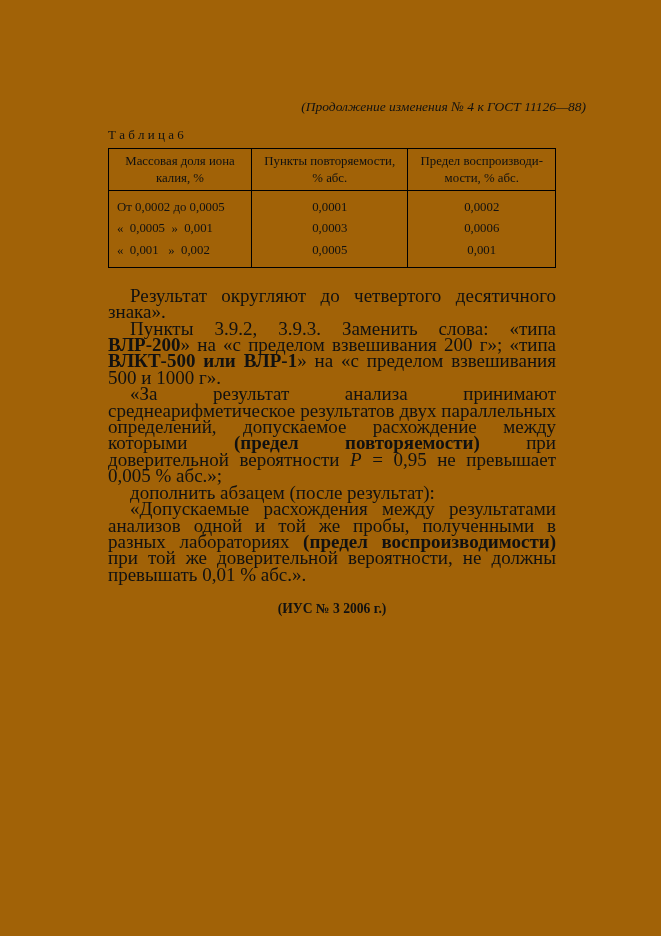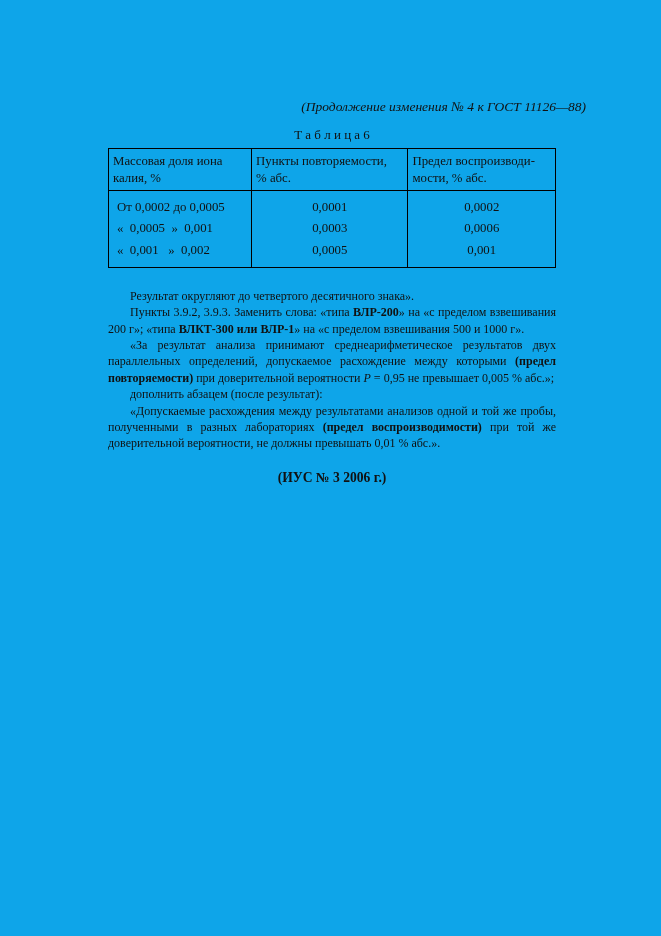--- a/index.html
+++ b/index.html
@@ -4,58 +4,58 @@
 <style>
   html, body {
     margin: 0;
     padding: 0;
     background: #ffffff;
   }
   .page {
     position: relative;
     width: 661px;
     height: 936px;
-    background: #0ea5e9;
+    background: #a16207;
     font-family: "Liberation Serif", serif;
     color: #111111;
     overflow: hidden;
   }
   .content {
     position: absolute;
     left: 108px;
     top: 98px;
     width: 448px;
   }
   .header-note {
     text-align: right;
     font-style: italic;
     font-size: 13.5px;
     line-height: 17px;
     margin-right: -30px;
   }
   .table-caption {
-    text-align: center;
+    text-align: left;
     font-size: 13px;
     line-height: 16px;
     margin-top: 12px;
     margin-bottom: 5px;
   }
   table.doc-table {
     width: 100%;
     border-collapse: collapse;
     border: 1.5px solid #000;
     font-size: 12.8px;
     table-layout: fixed;
   }
   table.doc-table col.c1 { width: 32%; }
   table.doc-table col.c2 { width: 35%; }
   table.doc-table col.c3 { width: 33%; }
   table.doc-table th {
     font-weight: normal;
-    text-align: left;
+    text-align: center;
     vertical-align: middle;
     border-left: 1px solid #000;
     border-right: 1px solid #000;
     border-bottom: 1px solid #000;
     padding: 4px 4px;
     white-space: pre-line;
     line-height: 1.3;
     margin-left: 32px;
   }
   table.doc-table td {
@@ -67,21 +67,21 @@
   }
   table.doc-table td.first {
     text-align: left;
     padding-left: 8px;
     white-space: pre-wrap;
   }
   table.doc-table tbody tr:first-child td { padding-top: 7px; }
   table.doc-table tbody tr:last-child td { padding-bottom: 7px; }
   .text-block {
     margin-top: 20px;
-    font-size: 12px;
+    font-size: 19px;
     line-height: 16.4px;
     text-align: justify;
   }
   .text-block p {
     margin: 0;
     text-indent: 22px;
   }
   .var-italic { font-style: italic; }
   .emph-bold { font-weight: bold; }
   .footer-note {
@@ -132,21 +132,21 @@
           <td class="first">«  0,001   »  0,002</td>
           <td>0,0005</td>
           <td>0,001</td>
         </tr>
       </tbody>
     </table>
 
     <div class="text-block">
       <p>Результат округляют до четвертого десятичного знака».</p>
 
-      <p><span>Пункты 3.9.2, 3.9.3. Заменить слова: «типа </span><span class="emph-bold">ВЛР-200</span><span>» на «с пределом взвешивания 200 г»; «типа </span><span class="emph-bold">ВЛКТ-300 или ВЛР-1</span><span>» на «с пределом взвешивания 500 и 1000 г».</span></p>
+      <p><span>Пункты 3.9.2, 3.9.3. Заменить слова: «типа </span><span class="emph-bold">ВЛР-200</span><span>» на «с пределом взвешивания 200 г»; «типа </span><span class="emph-bold">ВЛКТ-500 или ВЛР-1</span><span>» на «с пределом взвешивания 500 и 1000 г».</span></p>
 
 
       <p><span>«За результат анализа принимают среднеарифметическое результатов двух параллельных определений, допускаемое расхождение между которыми </span><span class="emph-bold">(предел повторяемости)</span><span> при доверительной вероятности </span><span class="var-italic">Р</span><span> = 0,95 не превышает 0,005 % абс.»;</span></p>
 
       <p>дополнить абзацем (после результат):</p>
 
       <p><span>«Допускаемые расхождения между результатами анализов одной и той же пробы, полученными в разных лабораториях </span><span class="emph-bold">(предел воспроизводимости)</span><span> при той же доверительной вероятности, не должны превышать 0,01 % абс.».</span></p>
 
     </div>
 

